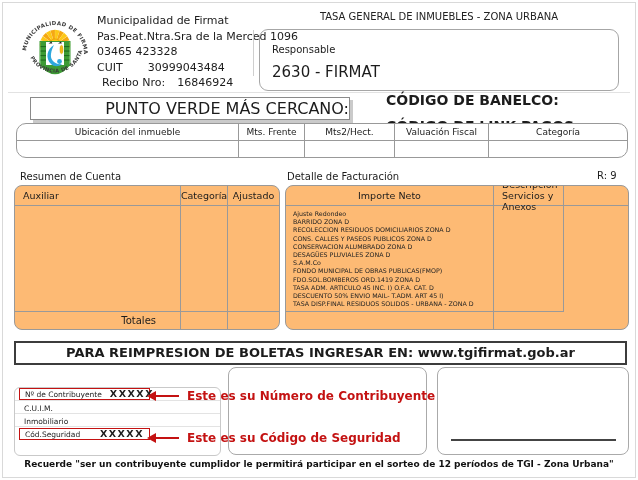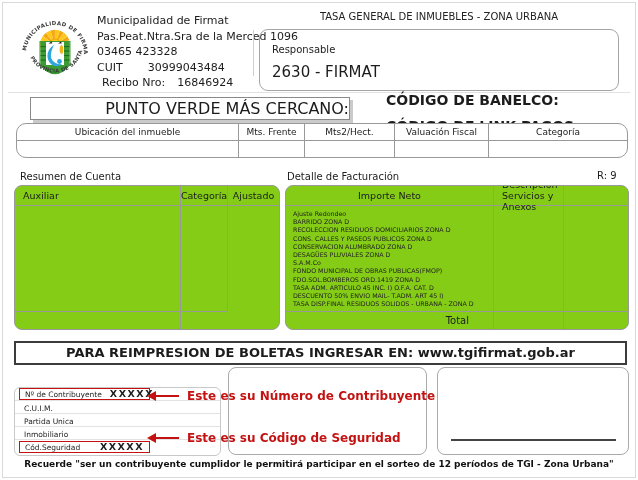--- a/index.html
+++ b/index.html
@@ -37,21 +37,21 @@
     display:grid;grid-template-columns:222px 66px 90px 94px 1fr;grid-template-rows:17px 1fr;overflow:hidden;background:#fff;}
   .prop-table .hc{font-size:9px;display:flex;align-items:center;justify-content:center;border-bottom:1px solid #999;color:#222;}
   .prop-table .hc,.prop-table .dc{border-right:1px solid #999;}
   .prop-table .hc:nth-child(5),.prop-table .dc:last-child{border-right:none;}
 
   
   .section-title{font-size:10px;color:#1c1c1c;white-space:nowrap;}
   .resumen-title{left:20px;top:171px;}
   .detalle-title{left:287px;top:171px;}
   .r-label{left:597px;top:170px;font-size:10px;}
-  .mtable{border:1px solid #999;border-radius:8px;display:grid;overflow:hidden;background:#84cc16;}
+  .mtable{border:1px solid #999;border-radius:8px;display:grid;overflow:hidden;background:#fdba74;}
   .resumen-table{left:14px;top:185px;width:264px;height:143px;grid-template-columns:166px 47px 1fr;grid-template-rows:20px 1fr 18px;}
   .detalle-table{left:285px;top:185px;width:342px;height:143px;grid-template-columns:208px 70px 1fr;grid-template-rows:20px 1fr 18px;}
   .mtable .hc{font-size:9.5px;display:flex;align-items:center;border-bottom:1px solid #999;}
   .mtable .hc.left{padding-left:8px;}
   .mtable .hc.center{justify-content:center;}
   .mtable .c1,.mtable .c2{border-right:1px solid #999;}
   .mtable .tot{border-top:1px solid #999;display:flex;align-items:center;font-size:10px;}
   .tot-label{width:100%;text-align:right;padding-right:24px;}
   .dt-body{padding:4px 2px 0 7px;font-size:6.3px;line-height:8.2px;color:#222;white-space:nowrap;overflow:hidden;}
 
@@ -182,20 +182,23 @@
 </div>
 
 <div class="abs section-title resumen-title">Resumen de Cuenta</div>
 <div class="abs mtable resumen-table">
   <div class="hc left c1">Auxiliar</div>
   <div class="hc center c2">Categoría</div>
   <div class="hc center">Ajustado</div>
   <div class="c1"></div>
   <div class="c2"></div>
   <div></div>
+  <div class="tot c1">
+    <span class="tot-label">Totales</span>
+  </div>
   <div class="tot c2"></div>
   <div class="tot"></div>
 </div>
 
 <div class="abs section-title detalle-title">Detalle de Facturación</div>
 <div class="abs r-label">R: 9</div>
 <div class="abs mtable detalle-table">
   <div class="hc center c2">Importe Neto</div>
   <div class="hc left c1">Descripción Servicios y Anexos</div>
   <div class="hc"></div>
@@ -208,23 +211,20 @@
     <div>DESAGÜES PLUVIALES ZONA D</div>
     <div>S.A.M.Co</div>
     <div>FONDO MUNICIPAL DE OBRAS PUBLICAS(FMOP)</div>
     <div>FDO.SOL.BOMBEROS ORD.1419 ZONA D</div>
     <div>TASA ADM. ARTICULO 45 INC. I) O.F.A. CAT. D</div>
     <div>DESCUENTO 50% ENVIO MAIL- T.ADM. ART 45 I)</div>
     <div>TASA DISP.FINAL RESIDUOS SOLIDOS - URBANA - ZONA D</div>
   </div>
   <div class="c2"></div>
   <div></div>
-  <div class="tot c1">
-    <span class="tot-label">Total</span>
-  </div>
   <div class="tot c2"></div>
   <div class="tot"></div>
 </div>
 
 <div class="abs banner">PARA REIMPRESION DE BOLETAS INGRESAR EN:  www.tgifirmat.gob.ar</div>
 
 <div class="abs mid-box"></div>
 <div class="abs right-box">
   <div class="sig-line"></div>
 </div>
@@ -237,26 +237,20 @@
     </div>
   </div>
   <div class="cr">
     <div class="cr-inner">
       <span class="cr-label">C.U.I.M.</span>
       <span class="cr-value"></span>
     </div>
   </div>
   <div class="cr">
     <div class="cr-inner">
-      <span class="cr-label">Partida Unica</span>
-      <span class="cr-value"></span>
-    </div>
-  </div>
-  <div class="cr">
-    <div class="cr-inner">
       <span class="cr-label">Inmobiliario</span>
       <span class="cr-value"></span>
     </div>
   </div>
   <div class="cr hl">
     <div class="cr-inner">
       <span class="cr-label">Cód.Seguridad</span>
       <span class="cr-value">XXXXX</span>
     </div>
   </div>

